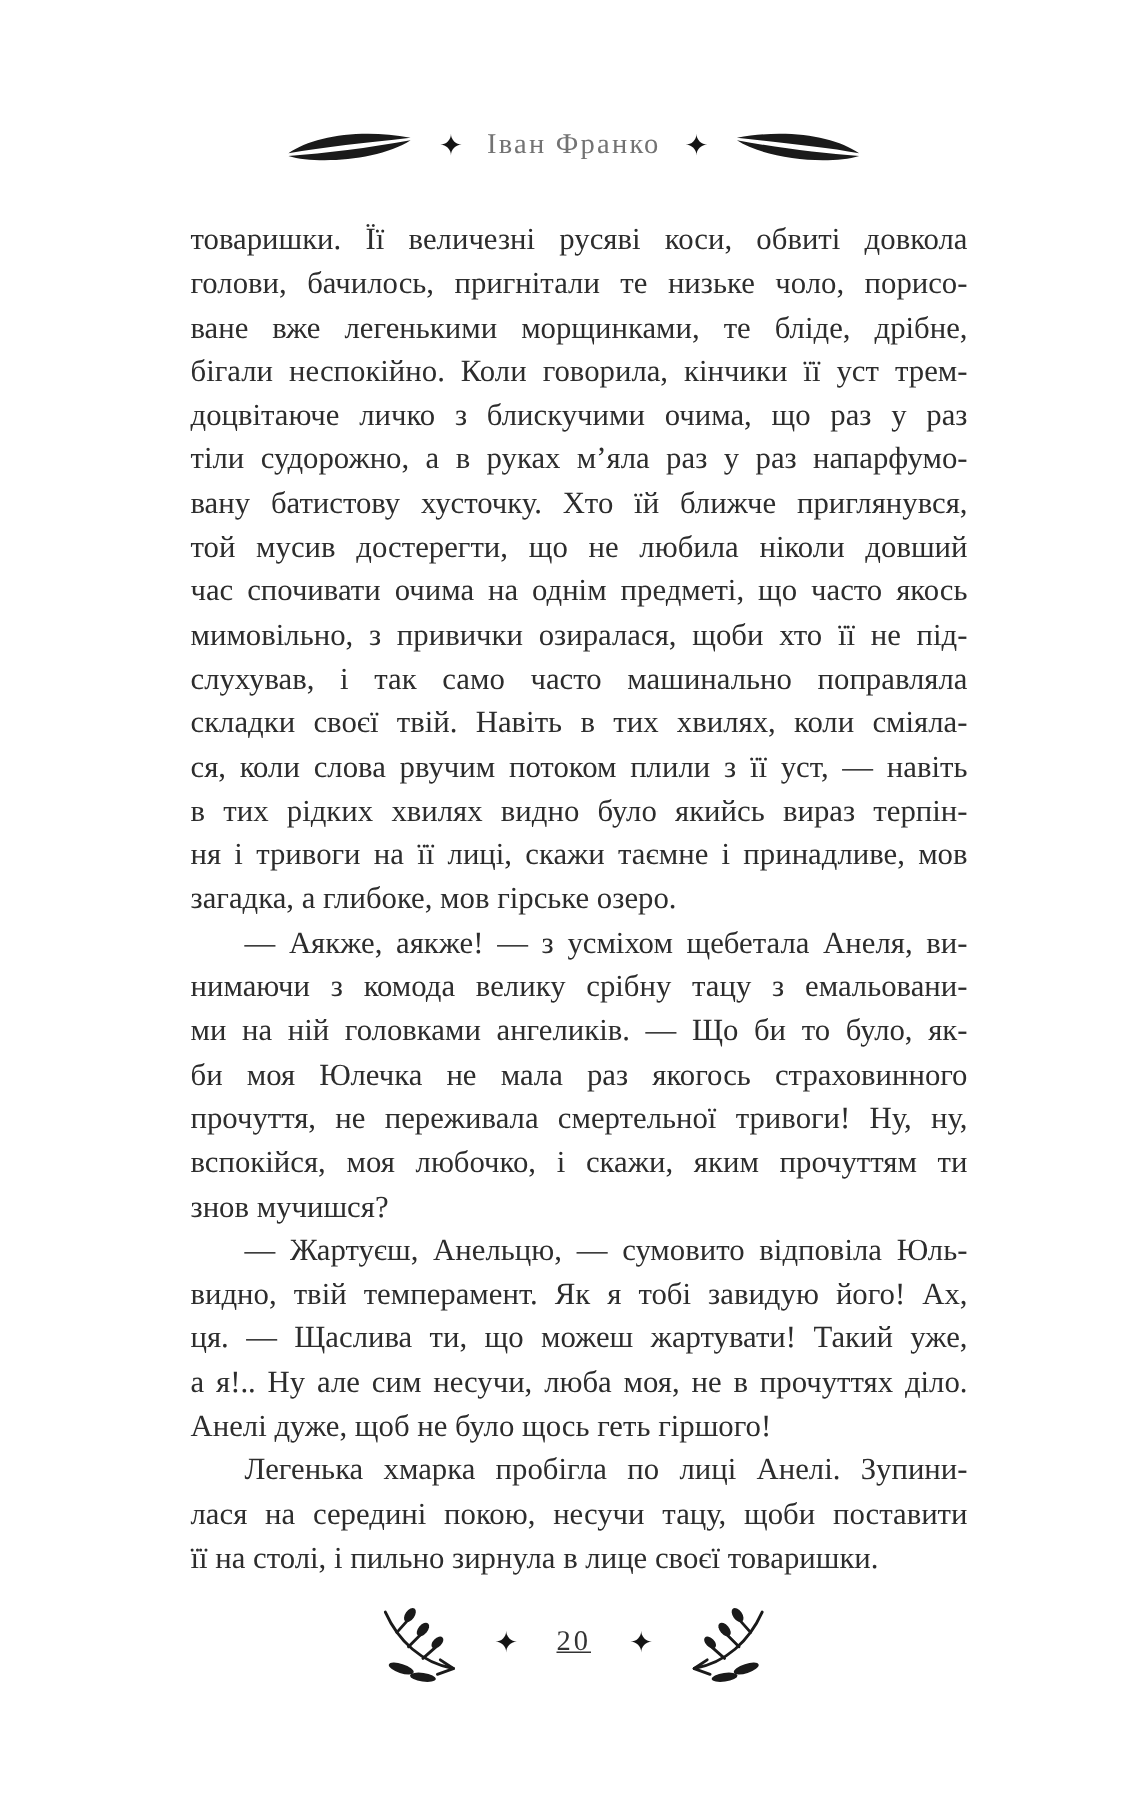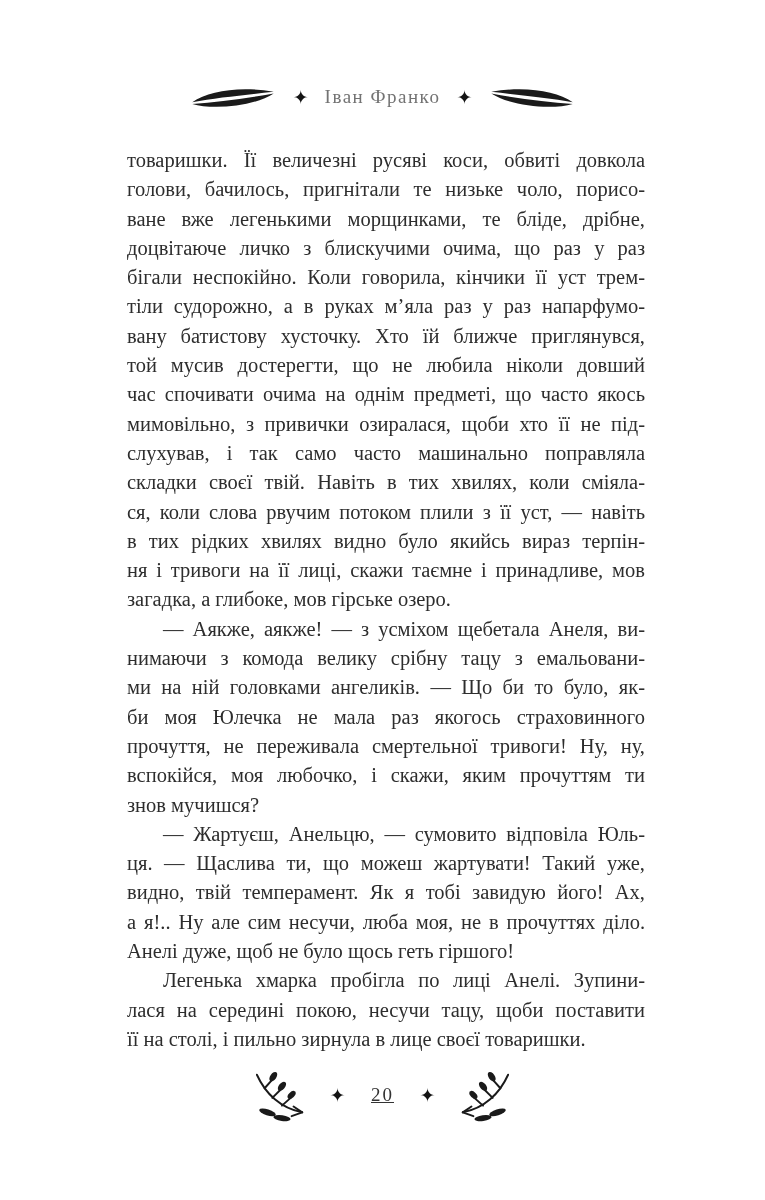--- a/index.html
+++ b/index.html
@@ -97,22 +97,22 @@
       <path d="M3 21 C22 8 58 2 97 9 C62 13 30 16 3 21 Z" fill="#1a1a1a"></path>
       <path d="M3 23 C32 21 64 17 97 11 C74 26 26 30 3 23 Z" fill="#1a1a1a"></path>
     </svg>
   </div>
 
   <div class="body-text">
       <div>
         <div class="line">товаришки. Її величезні русяві коси, обвиті довкола</div>
         <div class="line">голови, бачилось, пригнітали те низьке чоло, порисо-</div>
         <div class="line">ване вже легенькими морщинками, те бліде, дрібне,</div>
+        <div class="line">бігали неспокійно. Коли говорила, кінчики її уст трем-</div>
         <div class="line">доцвітаюче личко з блискучими очима, що раз у раз</div>
-        <div class="line">бігали неспокійно. Коли говорила, кінчики її уст трем-</div>
         <div class="line">тіли судорожно, а в руках м’яла раз у раз напарфумо-</div>
         <div class="line">вану батистову хусточку. Хто їй ближче приглянувся,</div>
         <div class="line">той мусив достерегти, що не любила ніколи довший</div>
         <div class="line">час спочивати очима на однім предметі, що часто якось</div>
         <div class="line">мимовільно, з привички озиралася, щоби хто її не під-</div>
         <div class="line">слухував, і так само часто машинально поправляла</div>
         <div class="line">складки своєї твій. Навіть в тих хвилях, коли сміяла-</div>
         <div class="line">ся, коли слова рвучим потоком плили з її уст, — навіть</div>
         <div class="line">в тих рідких хвилях видно було якийсь вираз терпін-</div>
         <div class="line">ня і тривоги на її лиці, скажи таємне і принадливе, мов</div>
@@ -122,22 +122,22 @@
         <div class="line indent">— Аякже, аякже! — з усміхом щебетала Анеля, ви-</div>
         <div class="line">нимаючи з комода велику срібну тацу з емальовани-</div>
         <div class="line">ми на ній головками ангеликів. — Що би то було, як-</div>
         <div class="line">би моя Юлечка не мала раз якогось страховинного</div>
         <div class="line">прочуття, не переживала смертельної тривоги! Ну, ну,</div>
         <div class="line">вспокійся, моя любочко, і скажи, яким прочуттям ти</div>
         <div class="line last">знов мучишся?</div>
       </div>
       <div>
         <div class="line indent">— Жартуєш, Анельцю, — сумовито відповіла Юль-</div>
+        <div class="line">видно, твій темперамент. Як я тобі завидую його! Ах,</div>
         <div class="line">ця. — Щаслива ти, що можеш жартувати! Такий уже,</div>
-        <div class="line">видно, твій темперамент. Як я тобі завидую його! Ах,</div>
         <div class="line">а я!.. Ну але сим несучи, люба моя, не в прочуттях діло.</div>
         <div class="line last">Анелі дуже, щоб не було щось геть гіршого!</div>
       </div>
       <div>
         <div class="line indent">Легенька хмарка пробігла по лиці Анелі. Зупини-</div>
         <div class="line">лася на середині покою, несучи тацу, щоби поставити</div>
         <div class="line last">її на столі, і пильно зирнула в лице своєї товаришки.</div>
       </div>
     </div>
 

